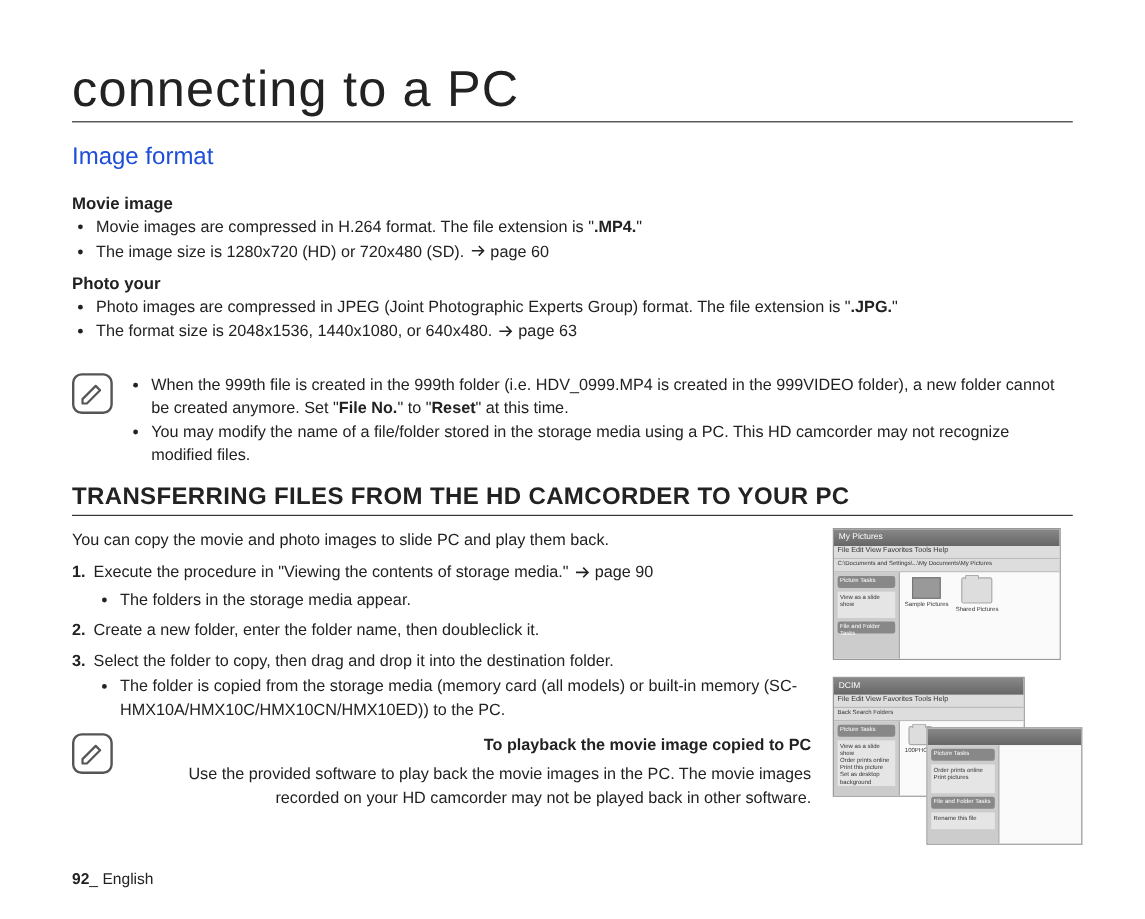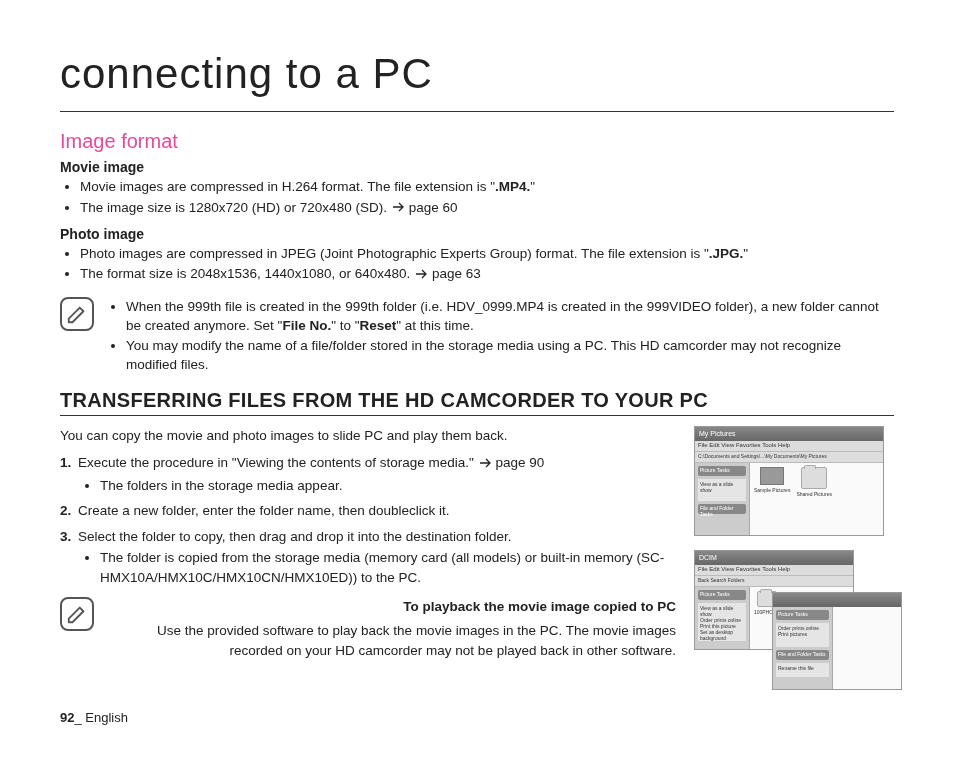--- a/index.html
+++ b/index.html
@@ -10,29 +10,29 @@
     font-family: Arial, Helvetica, sans-serif;
     color: #222;
     padding: 50px 60px 20px 60px;
     position: relative;
   }
   .page-title {
     font-size: 42px;
     font-weight: 300;
     letter-spacing: 1px;
     border-bottom: 1px solid #333;
-    padding-bottom: 13px;
+    padding-bottom: 3px;
     margin-bottom: 18px;
     font-family: "Arial Narrow", Arial, sans-serif;
   }
   .section-heading {
     font-size: 20px;
     font-weight: 400;
-    color: #ec4899;
-    margin-bottom: 6px;
+    color: #1d4ed8;
+    margin-bottom: 18px;
   }
   .sub-heading {
     font-size: 14px;
     font-weight: 700;
     margin-bottom: 2px;
     margin-top: 6px;
   }
   ul.bullets {
     list-style: disc;
     padding-left: 20px;
@@ -44,21 +44,21 @@
   .bold { font-weight: 700; }
   .arrow-icon {
     display: inline-block;
     vertical-align: middle;
     margin: 0 2px;
   }
   .note-box {
     display: flex;
     align-items: flex-start;
     gap: 12px;
-    margin: 12px 0 14px 0;
+    margin: 24px 0 14px 0;
   }
   .note-icon {
     width: 34px;
     height: 34px;
     border: 2px solid #555;
     border-radius: 8px;
     display: flex;
     align-items: center;
     justify-content: center;
     flex-shrink: 0;
@@ -201,21 +201,21 @@
     position: absolute;
     right: -8px;
     top: 42px;
     width: 130px;
     height: 98px;
     z-index: 2;
   }
   .screenshot-stack { position: relative; height: 170px; }
   .footer {
     position: absolute;
-    bottom: 41px;
+    bottom: 26px;
     left: 60px;
     font-size: 13px;
   }
   .footer .pg { font-weight: 700; }
   .thumb { width:24px; height:18px; background:#999; border:1px solid #777;}
 </style>
 </head>
 <body>
 
 <h1 class="page-title">connecting to a PC</h1>
@@ -227,21 +227,21 @@
   <li>
     <span>Movie images are compressed in H.264 format. The file extension is "</span><span class="bold">.MP4.</span><span>"</span>
   </li>
   <li>
     <span>The image size is 1280x720 (HD) or 720x480 (SD). </span><span class="arrow-icon"><svg width="14" height="10" viewBox="0 0 14 10">
           <path d="M0 5 L9 5 M6 1 L10 5 L6 9" stroke="#222" stroke-width="1.3" fill="none"></path>
         </svg></span><span>page 60</span>
   </li>
 </ul>
 
-<div class="sub-heading">Photo image</div>
+<div class="sub-heading">Photo your</div>
 <ul class="bullets">
   <li>
     <span>Photo images are compressed in JPEG (Joint Photographic Experts Group) format. The file extension is "</span><span class="bold">.JPG.</span><span>"</span>
   </li>
   <li>
     <span>The format size is 2048x1536, 1440x1080, or 640x480. </span><span class="arrow-icon"><svg width="14" height="10" viewBox="0 0 14 10">
           <path d="M0 5 L9 5 M6 1 L10 5 L6 9" stroke="#222" stroke-width="1.3" fill="none"></path>
         </svg></span><span>page 63</span>
   </li>
 </ul>

